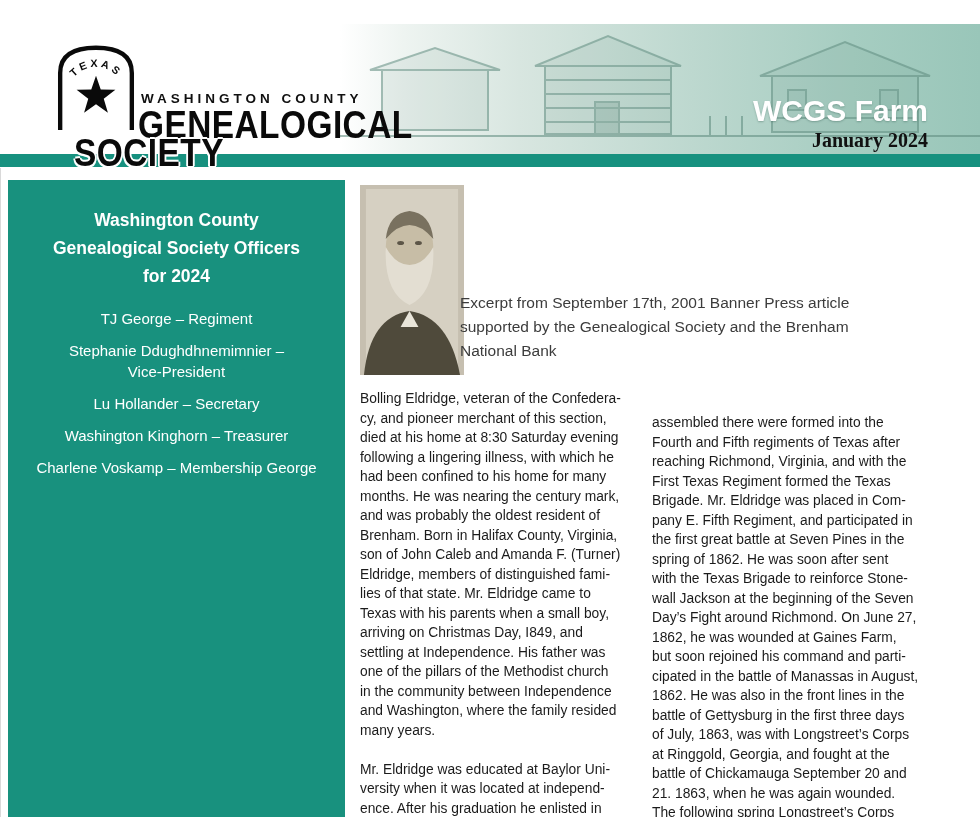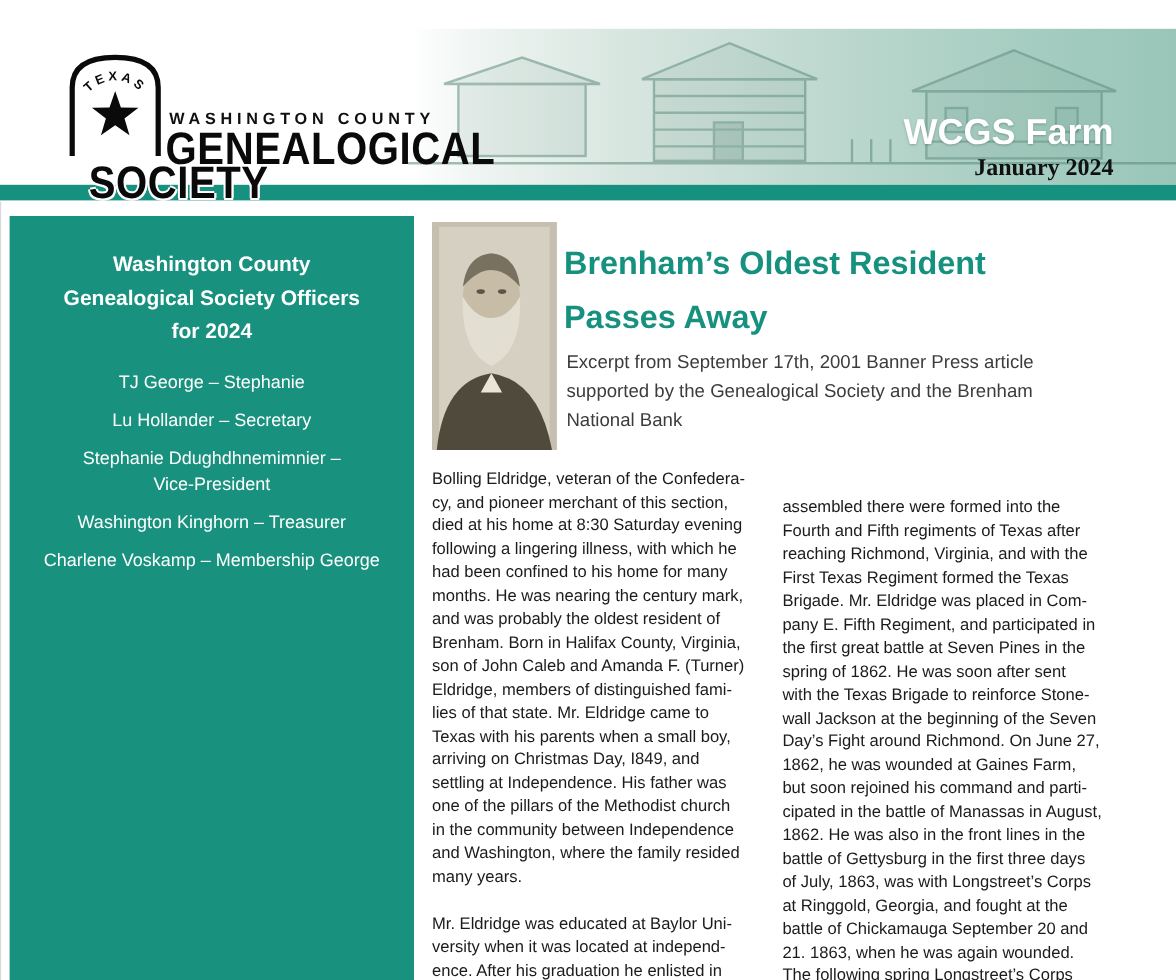--- a/index.html
+++ b/index.html
@@ -43,21 +43,21 @@
 
   
   .main{left:360px;top:185px;width:590px;height:632px;}
   .portrait{left:0;top:0;width:104px;height:190px;background:#cfc9bb;}
   .portrait svg{width:100%;height:100%;display:block;}
   .article-title{
     left:110px;top:12px;width:470px;
     font-size:27px;font-weight:700;color:#17917F;line-height:45px;white-space:pre-line;
   }
   .article-subtitle{
-    left:112px;top:106px;width:412px;
+    left:100px;top:106px;width:412px;
     font-size:15.5px;color:#3c3c3c;line-height:24px;
   }
   .col{top:204px;font-size:13.8px;line-height:19.5px;color:#1b1b1b;white-space:pre-line;}
   .col1{left:0;width:288px;}
   .col2{left:292px;width:292px;margin-top:24px;}
 </style>
 </head>
 <body>
 
 <div class="abs header-photo">
@@ -110,24 +110,24 @@
 <div class="abs wcgs-title">WCGS Farm</div>
 <div class="abs wcgs-date">January 2024</div>
 
 <div class="abs page-edge"></div>
 
 <div class="abs sidebar">
   <div class="sidebar-heading">Washington County
 Genealogical Society Officers
 for 2024</div>
   <div class="officer-list">
-    <div class="officer">TJ George – Stephanie</div>
-    <div class="officer">Lu Hollander – Secretary</div>
+    <div class="officer">TJ George – Regiment</div>
     <div class="officer">Stephanie Ddughdhnemimnier –
 Vice-President</div>
+    <div class="officer">Lu Hollander – Secretary</div>
     <div class="officer">Washington Kinghorn – Treasurer</div>
     <div class="officer">Charlene Voskamp – Membership George</div>
   </div>
 </div>
 
 <div class="abs main">
 
   <div class="abs portrait">
     <svg viewBox="0 0 105 190" preserveAspectRatio="none">
       <rect width="105" height="190" fill="#cdc7b8"></rect>
@@ -141,22 +141,20 @@
       <ellipse cx="41" cy="58" rx="3.5" ry="2" fill="#5c5547"></ellipse>
       <ellipse cx="59" cy="58" rx="3.5" ry="2" fill="#5c5547"></ellipse>
 
       <path d="M26,62 Q24,108 50,120 Q76,108 74,62 Q64,80 50,80 Q36,80 26,62 Z" fill="#e3ded2"></path>
 
       <path d="M4,190 Q10,132 50,126 Q90,132 101,190 Z" fill="#4f4a3b"></path>
       <polygon points="50,126 41,142 59,142" fill="#e9e5d9"></polygon>
     </svg>
   </div>
 
-  <div class="abs article-title">Brenham’s Oldest Resident
-Passes Away</div>
 
   <div class="abs article-subtitle">Excerpt from September 17th, 2001 Banner Press article supported by the Genealogical Society and the Brenham National Bank</div>
 
   <div class="abs col col1">Bolling Eldridge, veteran of the Confedera-
 cy, and pioneer merchant of this section,
 died at his home at 8:30 Saturday evening
 following a lingering illness, with which he
 had been confined to his home for many
 months. He was nearing the century mark,
 and was probably the oldest resident of

